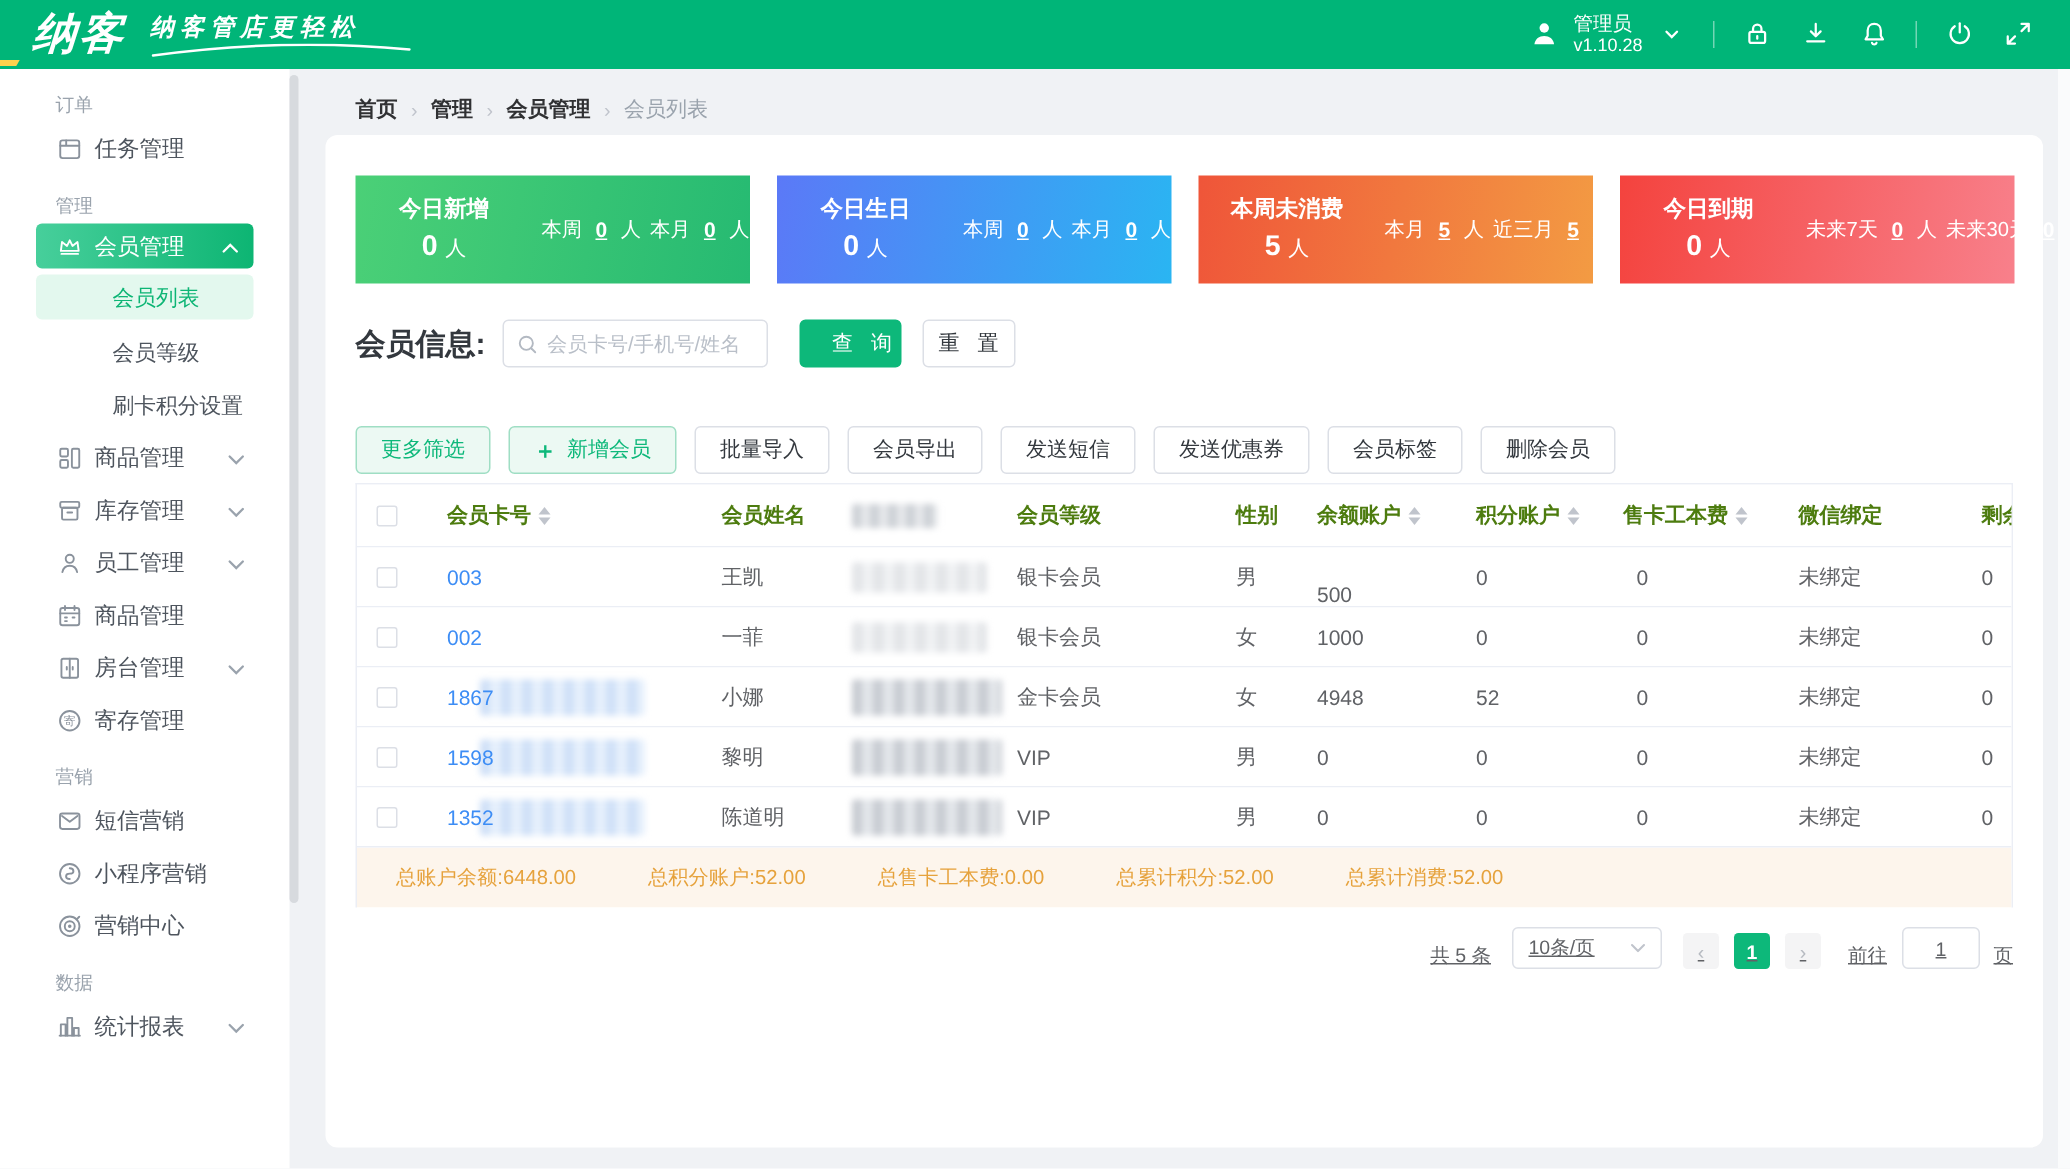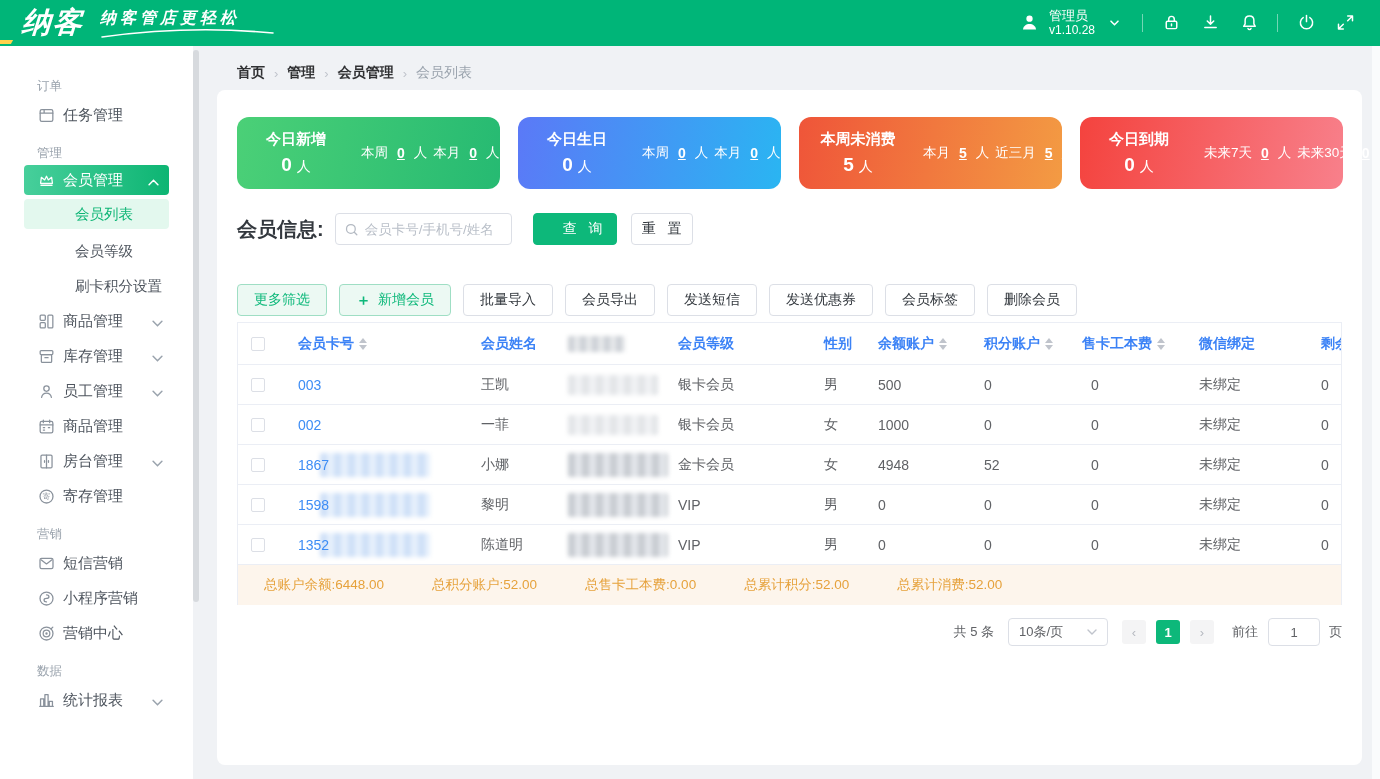--- a/index.html
+++ b/index.html
@@ -20,21 +20,21 @@
   .user-texts { display:flex; flex-direction:column; line-height:1.15; }
   .user-name { font-size:13px; }
   .user-version { font-size:12px; }
   .tb-divider { width:1px; height:18px; background:rgba(255,255,255,.45); }
   .tb-icon { width:22px; height:22px; display:flex; align-items:center; justify-content:center; cursor:pointer; }
   .tb-icon svg { width:21px; height:21px; }
 
   
   .sidebar { position:absolute; left:0; top:46px; width:193px; height:733px; background:#fff; overflow:hidden; z-index:10; }
   .side-scrollbar { position:absolute; left:193px; top:50px; width:6px; height:552px; background:#d7dade; border-radius:3px; z-index:11; }
-  .menu { padding-top:20px; }
+  .menu { padding-top:4px; }
   .m-section { height:32px; padding:12px 0 0 37px; font-size:12.5px; color:#9aa3ad; }
   .m-item { height:35px; display:flex; align-items:center; padding-left:37px; color:#4e555e; font-size:15px; cursor:pointer; position:relative; }
   .m-item .mi-icon { width:19px; height:19px; margin-right:7px; color:#8a929c; flex:0 0 auto; }
   .m-item .mi-icon svg { width:19px; height:19px; display:block; }
   .m-item .mi-chevron { position:absolute; right:30px; color:#9aa3ad; }
   .m-item.active { margin:0 24px 4px 24px; padding-left:13px; height:30px; border-radius:4px;
      background:linear-gradient(90deg,#47cf9b 0%,#0db573 100%); color:#fff; }
   .m-item.active .mi-icon { color:#fff; }
   .m-item.active .mi-chevron { right:10px; color:#fff; }
   .m-sub { height:35px; display:flex; align-items:center; padding-left:75px; font-size:14.5px; color:#4e555e; cursor:pointer; }
@@ -45,69 +45,69 @@
   .win-scrollbar { position:absolute; right:0; top:46px; width:8px; height:733px; background:#fafbfc; z-index:30; }
   .breadcrumb { position:absolute; left:37px; top:18px; display:flex; align-items:center; gap:9px; font-size:14px; }
   .bc-item { color:#303133; font-weight:700; cursor:pointer; }
   .bc-item.last { color:#9aa3ad; font-weight:400; cursor:default; }
   .bc-sep { color:#c0c4cc; font-size:13px; }
 
   .panel { position:absolute; left:17px; top:44px; width:1145px; height:675px; background:#fff; border-radius:8px; }
 
   
   .stat-row { position:absolute; left:20px; top:27px; display:flex; gap:18px; }
-  .stat-card { width:263px; height:72px; border-radius:12px; color:#fff; display:flex; align-items:center; padding:0 14px 0 20px; cursor:pointer; }
+  .stat-card { width:263px; height:72px; border-radius:0; color:#fff; display:flex; align-items:center; padding:0 14px 0 20px; cursor:pointer; }
   .sc-left { display:flex; flex-direction:column; align-items:center; min-width:78px; gap:5px; }
   .sc-title { font-size:15px; font-weight:700; white-space:nowrap; }
   .sc-main { font-size:14px; white-space:nowrap; }
   .sc-main b { font-size:19px; font-weight:700; margin-right:5px; }
   .sc-div { width:1px; height:44px; background:rgba(255,255,255,.5); margin:0 14px 0 12px; }
   .sc-right { display:flex; flex-direction:row; gap:6px; margin-left:auto; margin-right:6px; }
   .sc-line { display:flex; align-items:center; justify-content:flex-end; gap:9px; font-size:13.5px; white-space:nowrap; }
   .sc-val { font-weight:700; font-size:14px; text-decoration:underline; cursor:pointer; }
 
   
   .search-row { position:absolute; left:20px; top:123px; display:flex; align-items:center; }
   .search-label { font-size:20px; color:#33383e; font-weight:600; margin-right:11px; }
   .search-box { width:177px; height:32px; border:1px solid #dcdfe6; border-radius:4px; background:#fff; display:flex; align-items:center; padding:0 8px; gap:6px; }
   .search-box svg { width:15px; height:15px; color:#b3b9c2; flex:0 0 auto; }
   .search-box input { border:none; outline:none; width:100%; font-size:13.5px; color:#606266; font-family:inherit; background:transparent; }
   .search-box input::placeholder { color:#b9bfc8; }
   .btn { height:32px; border-radius:4px; font-size:14px; display:inline-flex; align-items:center; justify-content:center; cursor:pointer; font-family:inherit; }
-  .btn-query { width:84px; background:#0db87a; color:#fff; border:1px solid #0db87a; margin-left:21px; letter-spacing:4px; padding-left:20px; }
+  .btn-query { width:68px; background:#0db87a; color:#fff; border:1px solid #0db87a; margin-left:21px; letter-spacing:4px; padding-left:20px; }
   .btn-reset { width:62px; background:#fff; color:#33383e; border:1px solid #dcdfe6; margin-left:14px; letter-spacing:4px; padding-left:4px; }
 
   
   .toolbar { position:absolute; left:20px; top:194px; display:flex; gap:12px; }
   .tb-btn { padding:0 16px; height:32px; border-radius:4px; border:1px solid #dcdfe6; background:#fff; color:#33383e; font-size:14px; display:flex; align-items:center; gap:5px; cursor:pointer; }
   .tb-btn.green { border-color:#9fdec4; background:#ecf9f3; color:#0db87a; }
   .tb-btn .plus { font-size:15px; font-weight:700; margin-right:2px; }
 
   
   .tablebox { position:absolute; left:20px; top:232px; width:1105px; border:1px solid #ebeef5; border-bottom:none; overflow:hidden; }
   .t-row { position:relative; height:40px; background:#fff; border-bottom:1px solid #ebeef5; }
   .t-row.head { height:42px; }
   .t-cell { position:absolute; top:0; height:100%; display:flex; align-items:center; font-size:14px; color:#606266; white-space:nowrap; }
-  .t-row.head .t-cell { color:#3b82f6; font-weight:700; }
+  .t-row.head .t-cell { color:#4d7c0f; font-weight:700; }
   .t-link { color:#3d8df5; cursor:pointer; }
   .t-check { position:absolute; left:13px; top:50%; margin-top:-7px; width:14px; height:14px; border:1px solid #dcdfe6; border-radius:2px; background:#fff; cursor:pointer; }
   .sort-caret { display:inline-flex; flex-direction:column; margin-left:5px; gap:2px; cursor:pointer; }
   .sort-caret i { width:0; height:0; border-left:4px solid transparent; border-right:4px solid transparent; display:block; }
   .sort-caret .up { border-bottom:5px solid #c0c4cc; }
   .sort-caret .dn { border-top:5px solid #c0c4cc; }
   .blur-gray { height:24px; width:100px; border-radius:2px;
       background:repeating-linear-gradient(90deg,#c8ccd2 0 7px,#e3e6ea 7px 14px); filter:blur(2px); }
   .blur-gray.lite { opacity:.5; height:20px; width:90px; }
   .blur-blue { position:absolute; left:82px; top:8px; height:24px; width:110px; border-radius:2px;
       background:repeating-linear-gradient(90deg,#cfe0f7 0 7px,#e6f0fc 7px 14px); filter:blur(2px); }
   .blur-head { height:16px; width:57px; background:repeating-linear-gradient(90deg,#cdd1d6 0 6px,#e6e8eb 6px 12px); filter:blur(2px); border-radius:2px; }
   .summary { height:40px; background:#fdf5ec; display:flex; align-items:center; gap:48px; padding-left:26px; font-size:13.5px; color:#e6a23c; white-space:nowrap; }
 
   
-  .pagination { position:absolute; right:20px; top:528px; display:flex; align-items:center; font-size:13px; color:#606266; }
+  .pagination { position:absolute; right:20px; top:528px; display:flex; align-items:flex-end; font-size:13px; color:#606266;text-decoration:underline; }
   .pg-total { margin-right:14px; }
   .pg-size { width:100px; height:28px; border:1px solid #dcdfe6; border-radius:4px; background:#fff; display:flex; align-items:center; justify-content:space-between; padding:0 10px; cursor:pointer; }
   .pg-size svg { width:10px; height:6px; color:#c0c4cc; }
   .pg-arrow { width:24px; height:24px; border-radius:3px; background:#f4f4f5; color:#b6bac1; display:flex; align-items:center; justify-content:center; font-size:13px; margin-left:14px; cursor:pointer; }
   .pg-page { width:24px; height:24px; border-radius:3px; display:flex; align-items:center; justify-content:center; font-size:13px; margin-left:10px; cursor:pointer; }
   .pg-page.active { background:#0db87a; color:#fff; font-weight:700; }
   .pg-arrow.next { margin-left:10px; }
   .pg-goto-label { margin:0 10px 0 18px; }
   .pg-goto { width:52px; height:28px; border:1px solid #dcdfe6; border-radius:4px; text-align:center; font-size:13px; color:#606266; outline:none; font-family:inherit; }
   .pg-unit { margin-left:9px; }
@@ -517,21 +517,21 @@
               </div>
               <div class="t-cell" style="left: 330px;">
                 <span class="blur-gray lite"></span>
               </div>
               <div class="t-cell" style="left: 440px;">
                 <span>银卡会员</span>
               </div>
               <div class="t-cell" style="left: 586px;">
                 <span>男</span>
               </div>
-              <div class="t-cell" style="left: 640px;">
+              <div class="t-cell" style="left: 640px; align-items: flex-end;">
                 <span>500</span>
               </div>
               <div class="t-cell" style="left: 746px;">
                 <span>0</span>
               </div>
               <div class="t-cell" style="left: 853px;">
                 <span>0</span>
               </div>
               <div class="t-cell" style="left: 961px;">
                 <span>未绑定</span>

